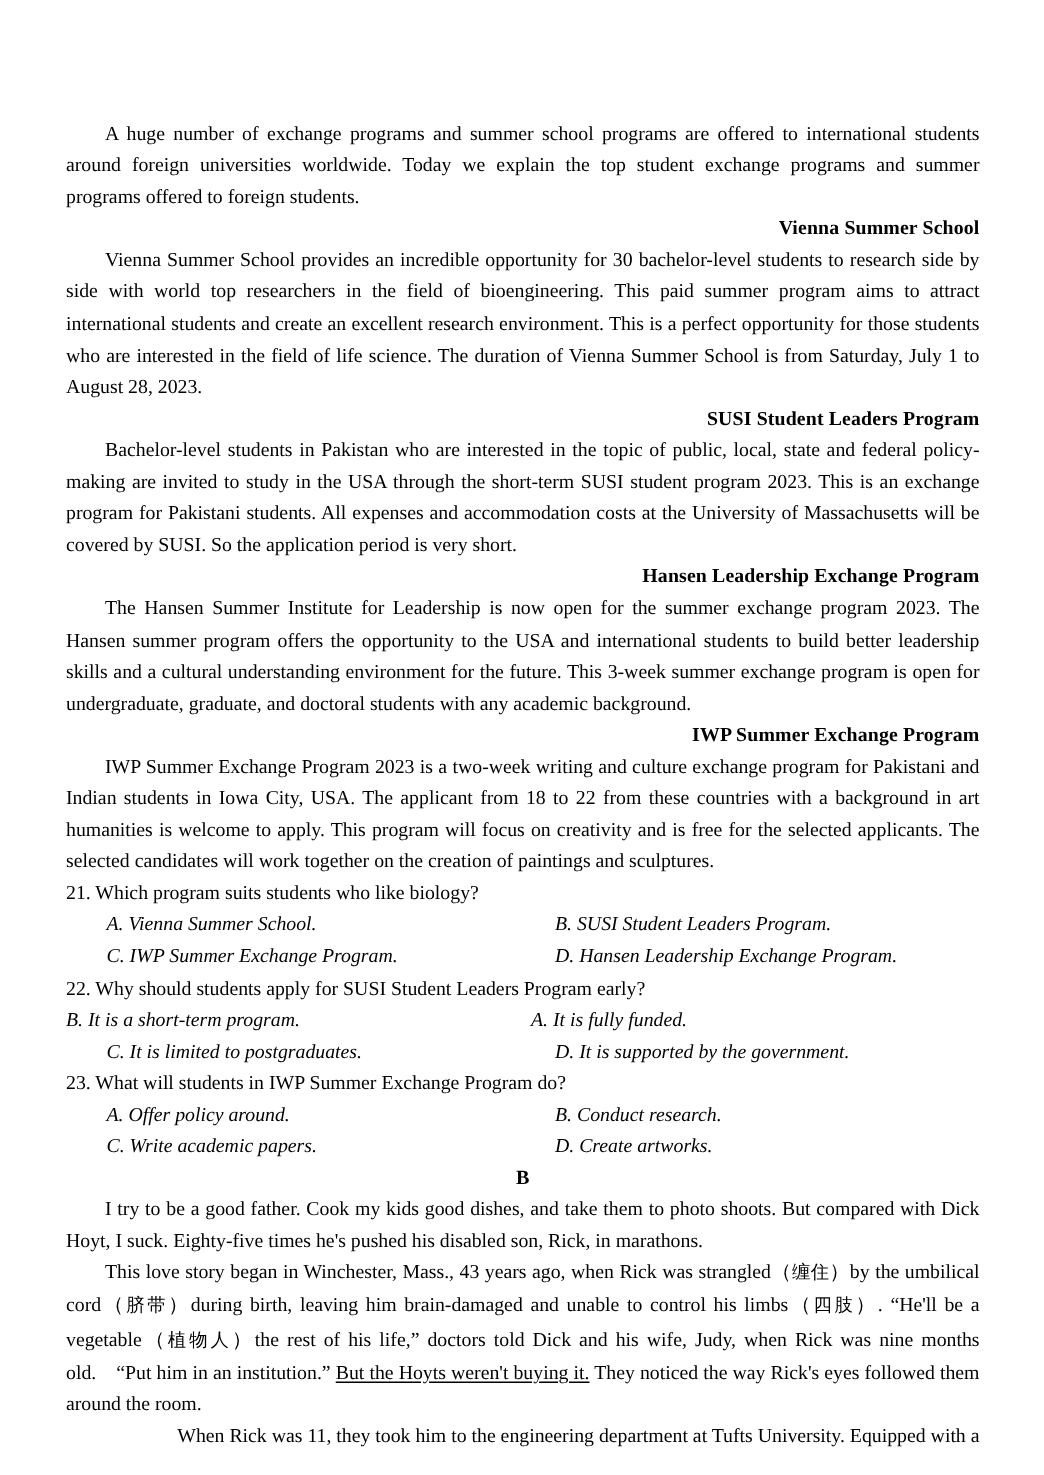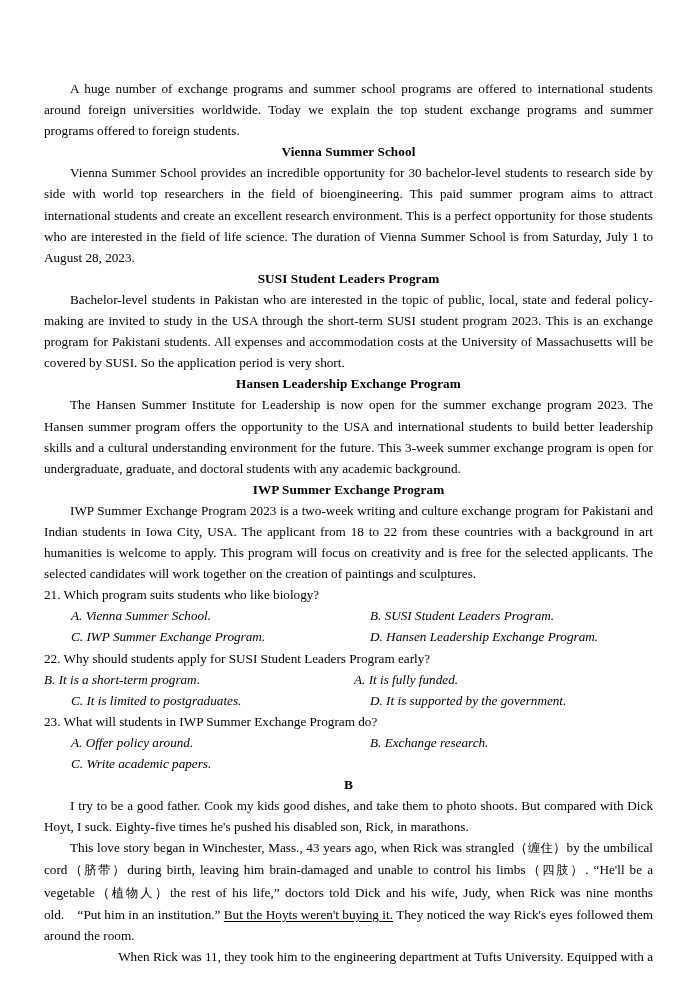--- a/index.html
+++ b/index.html
@@ -35,21 +35,21 @@
   .para {
     text-indent: 26px;
     text-align: justify;
     margin-bottom: 0;
   }
   .para-last-left {
     text-align: right;
   }
   .heading {
     font-weight: bold;
-    text-align: center;
+    text-align: right;
     text-indent: 0;
     letter-spacing: 0.1px;
   }
   .section-letter {
     text-align: center;
     font-weight: bold;
     text-indent: 0;
     font-size: 13.4px;
   }
   .qstem {
@@ -119,24 +119,25 @@
       <span class="opt-col left">A. It is fully funded.</span>
     </div>
     <div class="opt-row">
       <span class="opt-col left">C. It is limited to postgraduates.</span>
       <span class="opt-col right">D. It is supported by the government.</span>
     </div>
 
     <p class="para qstem">23. What will students in IWP Summer Exchange Program do?</p>
     <div class="opt-row">
       <span class="opt-col left">A. Offer policy around.</span>
-      <span class="opt-col right">B. Exchange research.</span>
+      <span class="opt-col right">B. Conduct research.</span>
     </div>
     <div class="opt-row">
       <span class="opt-col left">C. Write academic papers.</span>
+      <span class="opt-col right">D. Create artworks.</span>
     </div>
 
     <p class="para section-letter">B</p>
 
     <p class="para">I try to be a good father. Cook my kids good dishes, and take them to photo shoots. But compared with Dick Hoyt, I suck. Eighty-five times he's pushed his disabled son, Rick, in marathons.</p>
 
     <p class="para"><span>This love story began in Winchester, Mass., 43 years ago, when Rick was strangled（</span><span class="cjk">缠住</span><span>）by the umbilical cord（</span><span class="cjk">脐带</span><span>）during birth, leaving him brain-damaged and unable to control his limbs（</span><span class="cjk">四肢</span><span>）. “He'll be a vegetable（</span><span class="cjk">植物人</span><span>）the rest of his life,” doctors told Dick and his wife, Judy, when Rick was nine months old.　“Put him in an institution.” </span><span class="underlined">But the Hoyts weren't buying it.</span><span> They noticed the way Rick's eyes followed them around the room.</span></p>
 
     <p class="para para-last-left">When Rick was 11, they took him to the engineering department at Tufts University. Equipped with a</p>
 

